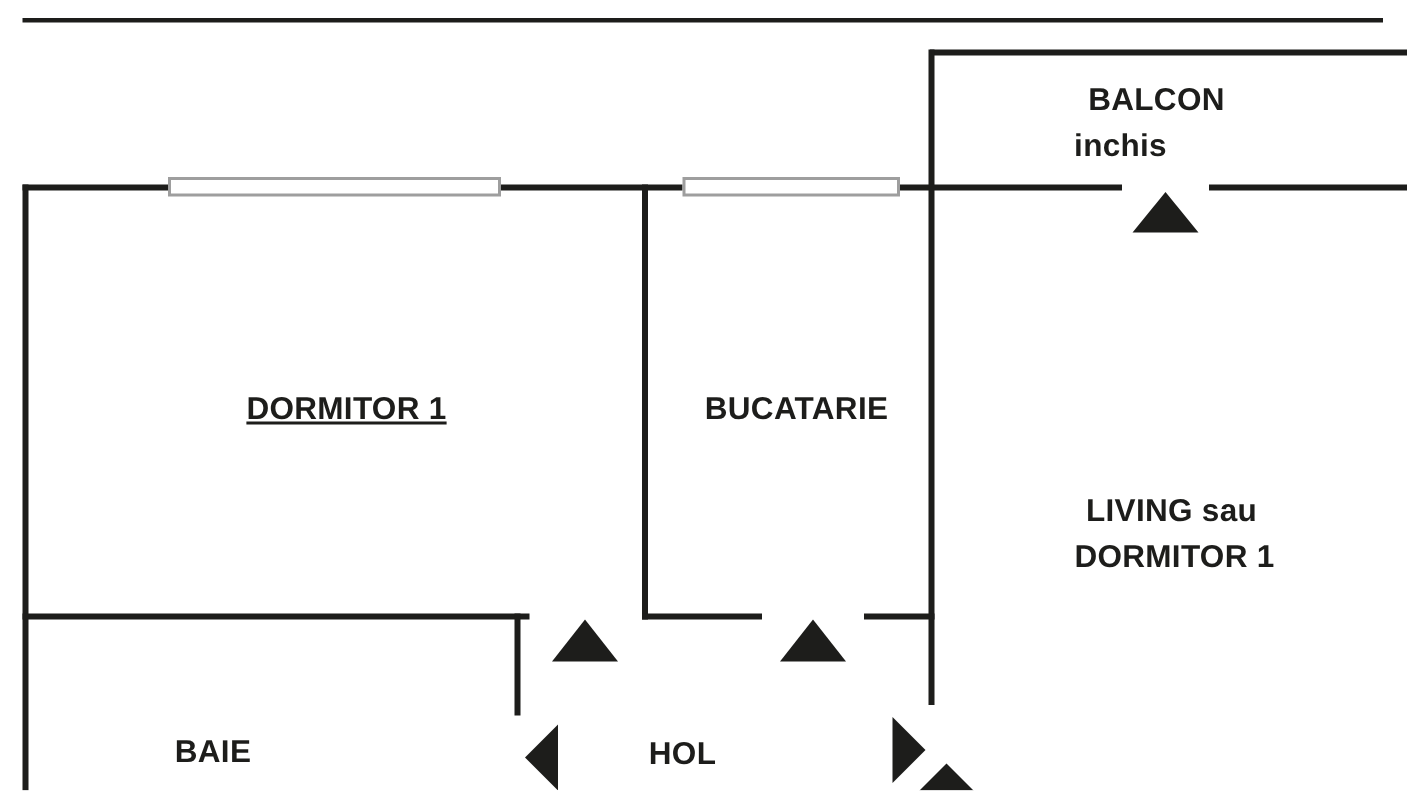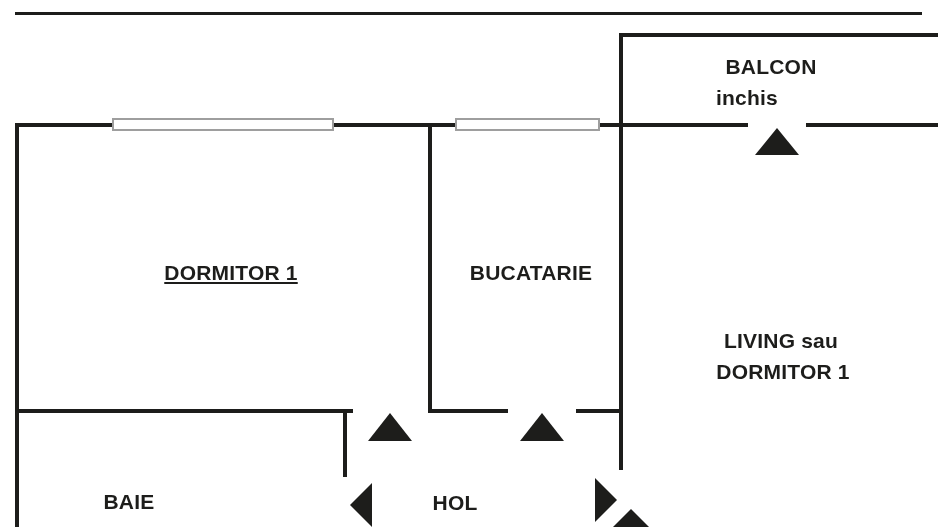--- a/index.html
+++ b/index.html
@@ -76,17 +76,17 @@
   <div class="label" style="left:747px; top:98px;">inchis</div>
 
   <div class="label" style="left:231px; top:273px;text-decoration:underline;">DORMITOR 1</div>
 
   <div class="label" style="left:531px; top:273px;">BUCATARIE</div>
 
   <div class="label" style="left:781px; top:341px;">LIVING sau</div>
 
   <div class="label" style="left:783px; top:372px;">DORMITOR 1</div>
 
-  <div class="label" style="left:129px; top:502px;">BAIE</div>
+  <div class="label" style="left:142px; top:502px;">BAIE</div>
 
   <div class="label" style="left:455px; top:503px;">HOL</div>
 
 </div>
 
 </body></html>

